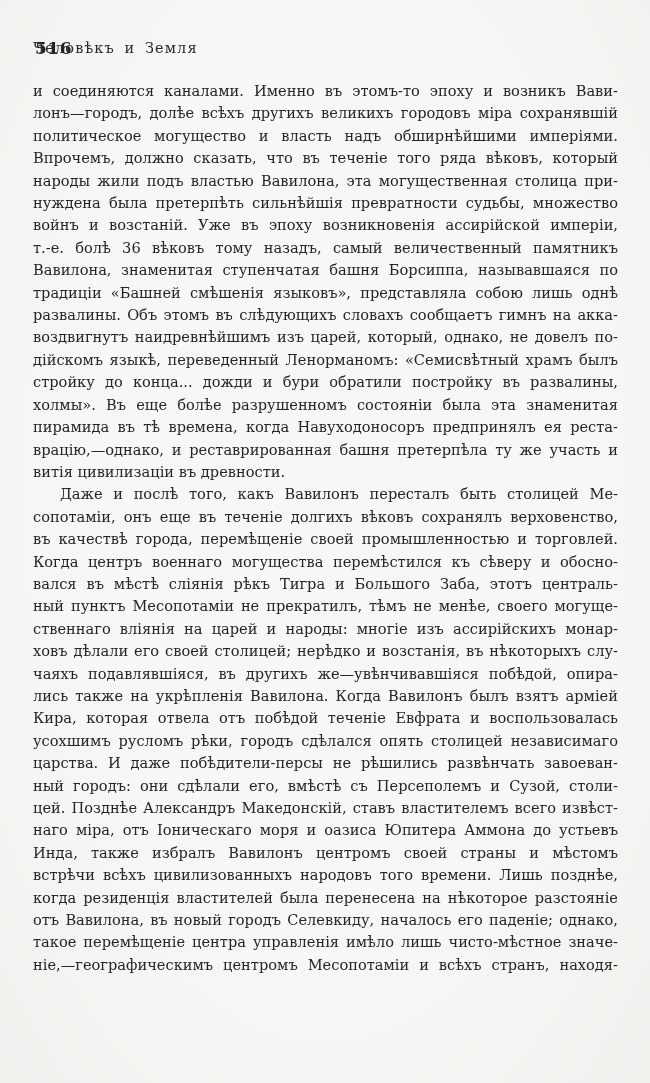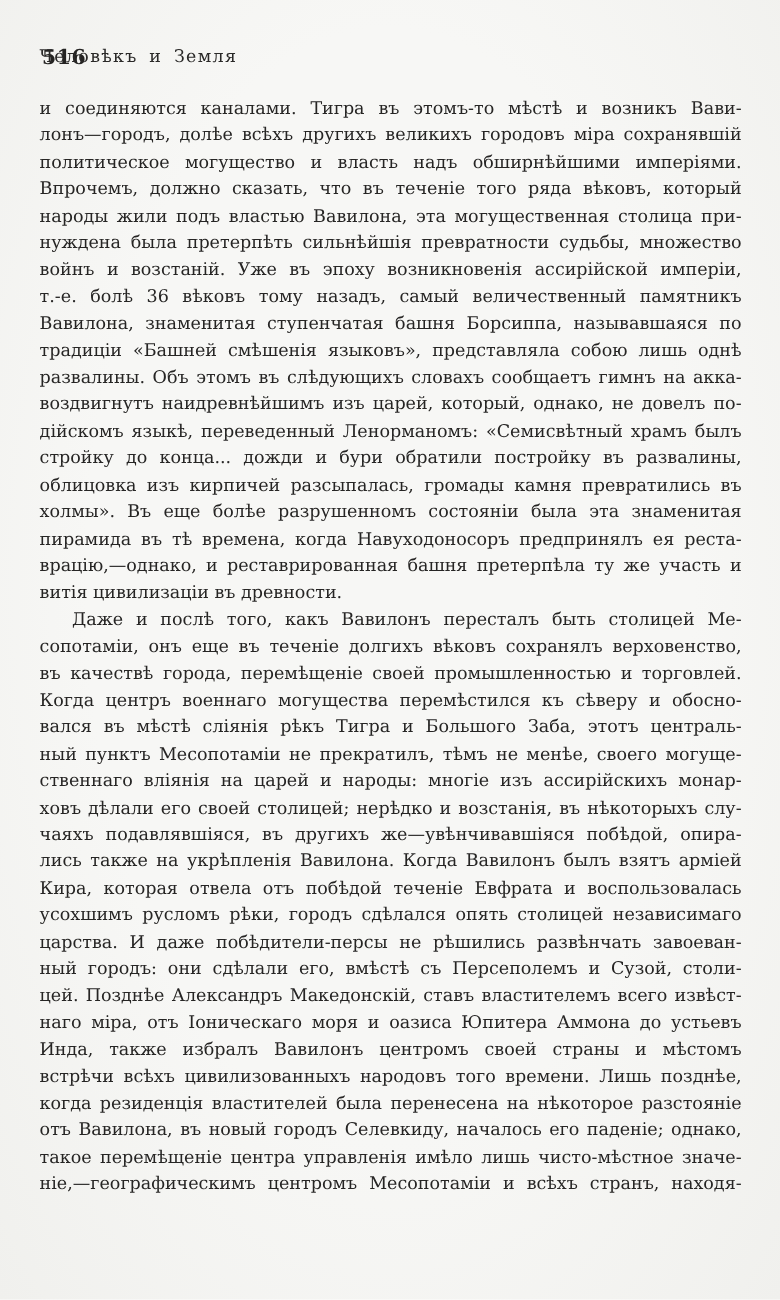--- a/index.html
+++ b/index.html
@@ -70,35 +70,34 @@
 <body>
 
 <div class="page">
   <div class="running-header">
     <span class="page-num">516</span>
     <span class="head-title">Человѣкъ и Земля</span>
   </div>
 
   <div class="body-text">
     <div class="para">
-      <div class="line">и соединяются каналами. Тигра въ этомъ-то мѣстѣ и возникъ Вави-</div>
+      <div class="line">и соединяются каналами. Именно въ этомъ-то эпоху и возникъ Вави-</div>
       <div class="line">лонъ—городъ, долѣе всѣхъ другихъ великихъ городовъ міра сохранявшій</div>
       <div class="line">политическое могущество и власть надъ обширнѣйшими имперіями.</div>
       <div class="line">Впрочемъ, должно сказать, что въ теченіе того ряда вѣковъ, который</div>
       <div class="line">народы жили подъ властью Вавилона, эта могущественная столица при-</div>
       <div class="line">нуждена была претерпѣть сильнѣйшія превратности судьбы, множество</div>
       <div class="line">войнъ и возстаній. Уже въ эпоху возникновенія ассирійской имперіи,</div>
       <div class="line">т.-е. болѣ 36 вѣковъ тому назадъ, самый величественный памятникъ</div>
       <div class="line">Вавилона, знаменитая ступенчатая башня Борсиппа, называвшаяся по</div>
       <div class="line">традиціи «Башней смѣшенія языковъ», представляла собою лишь однѣ</div>
       <div class="line">развалины. Объ этомъ въ слѣдующихъ словахъ сообщаетъ гимнъ на акка-</div>
       <div class="line">воздвигнутъ наидревнѣйшимъ изъ царей, который, однако, не довелъ по-</div>
       <div class="line">дійскомъ языкѣ, переведенный Ленорманомъ: «Семисвѣтный храмъ былъ</div>
       <div class="line">стройку до конца... дожди и бури обратили постройку въ развалины,</div>
-      <div class="line">облицовка изъ кирпичей разсыпалась, громады камня превратились въ</div>
       <div class="line">холмы». Въ еще болѣе разрушенномъ состояніи была эта знаменитая</div>
       <div class="line">пирамида въ тѣ времена, когда Навуходоносоръ предпринялъ ея реста-</div>
       <div class="line">врацію,—однако, и реставрированная башня претерпѣла ту же участь и</div>
       <div class="line end">витія цивилизаціи въ древности.</div>
     </div>
 
     <div class="para">
       <div class="line indent">Даже и послѣ того, какъ Вавилонъ пересталъ быть столицей Ме-</div>
       <div class="line">сопотаміи, онъ еще въ теченіе долгихъ вѣковъ сохранялъ верховенство,</div>
       <div class="line">въ качествѣ города, перемѣщеніе своей промышленностью и торговлей.</div>

